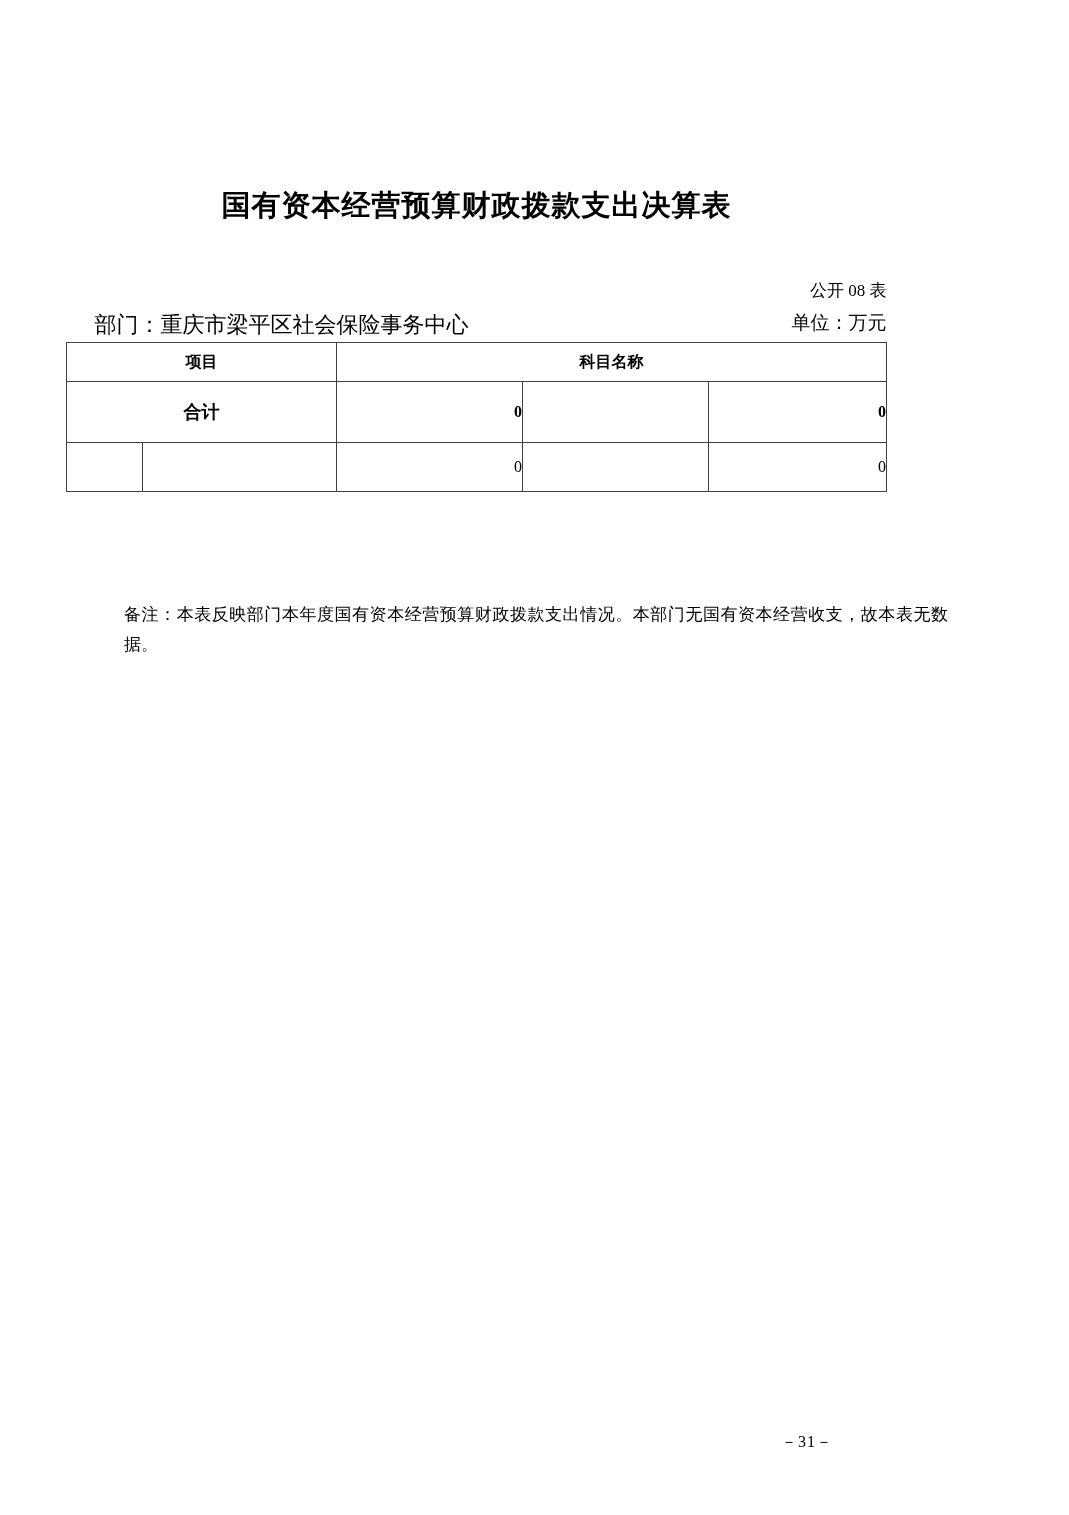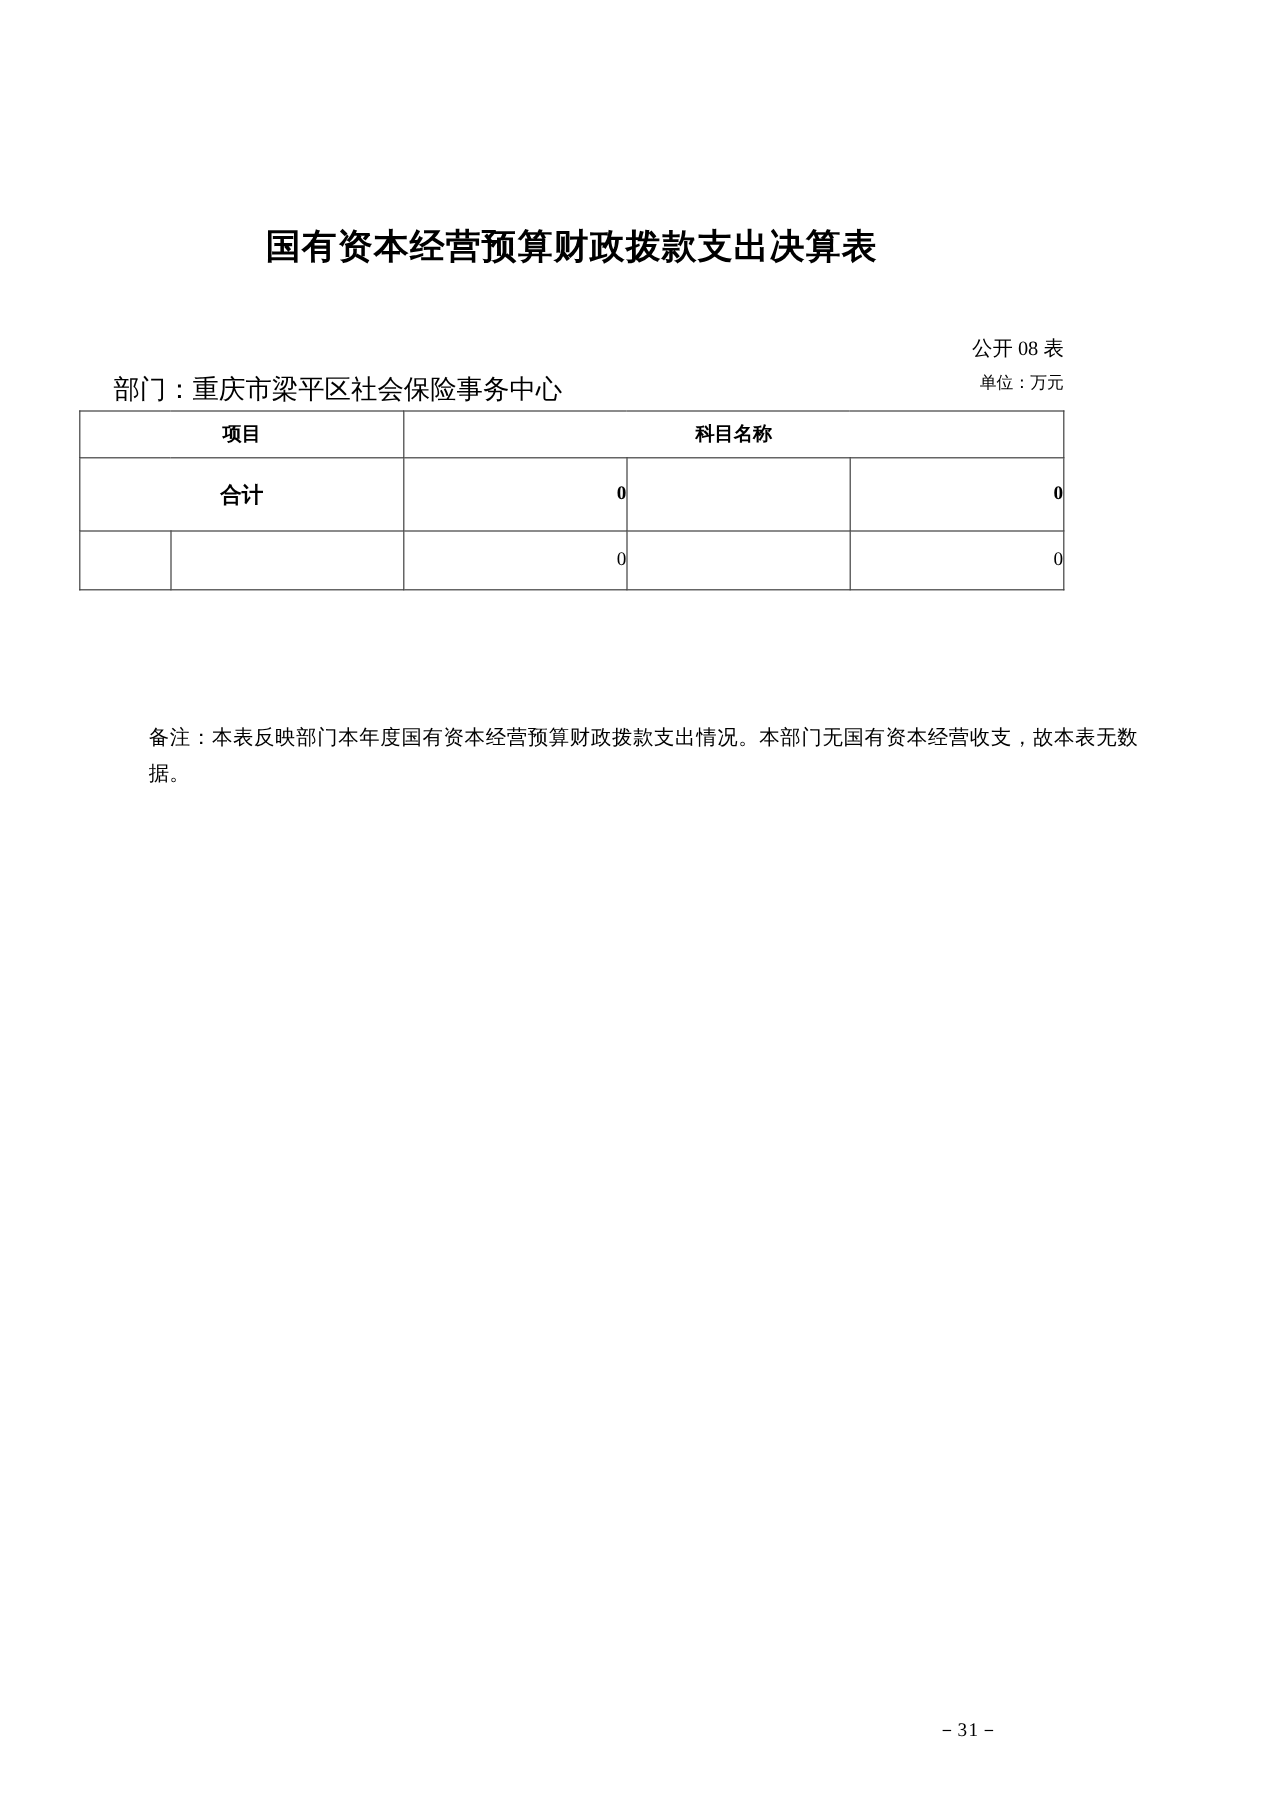--- a/index.html
+++ b/index.html
@@ -47,21 +47,21 @@
     left: 0;
     top: 84px;
     font-size: 22px;
     white-space: nowrap;
     margin-left: 28px;
   }
   .meta-right-2 {
     position: absolute;
     right: 0;
     top: 84px;
-    font-size: 14px;
+    font-size: 19px;
     white-space: nowrap;
   }
   table.sheet {
     border-collapse: collapse;
     width: 820px;
     margin: 0 auto;
     position: relative;
     top: 116px;
     table-layout: fixed;
   }

